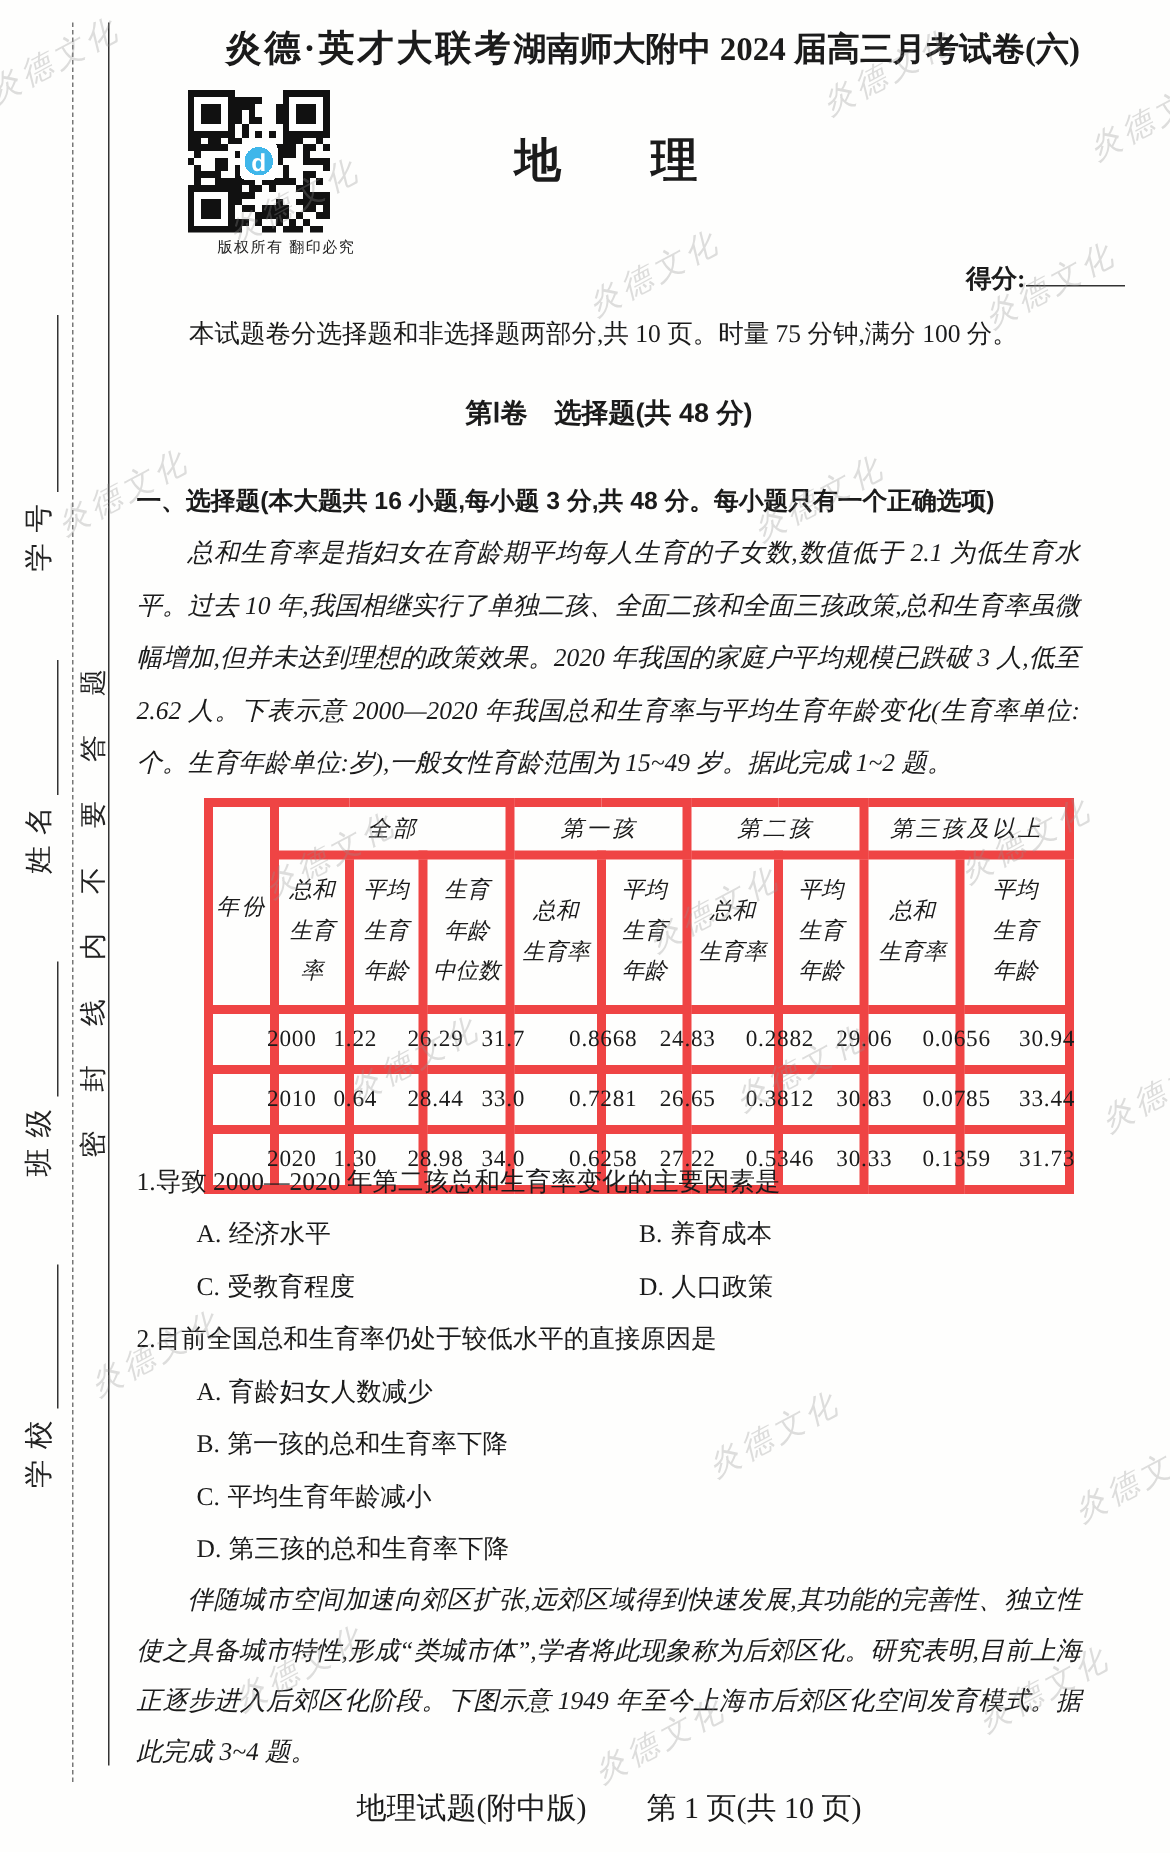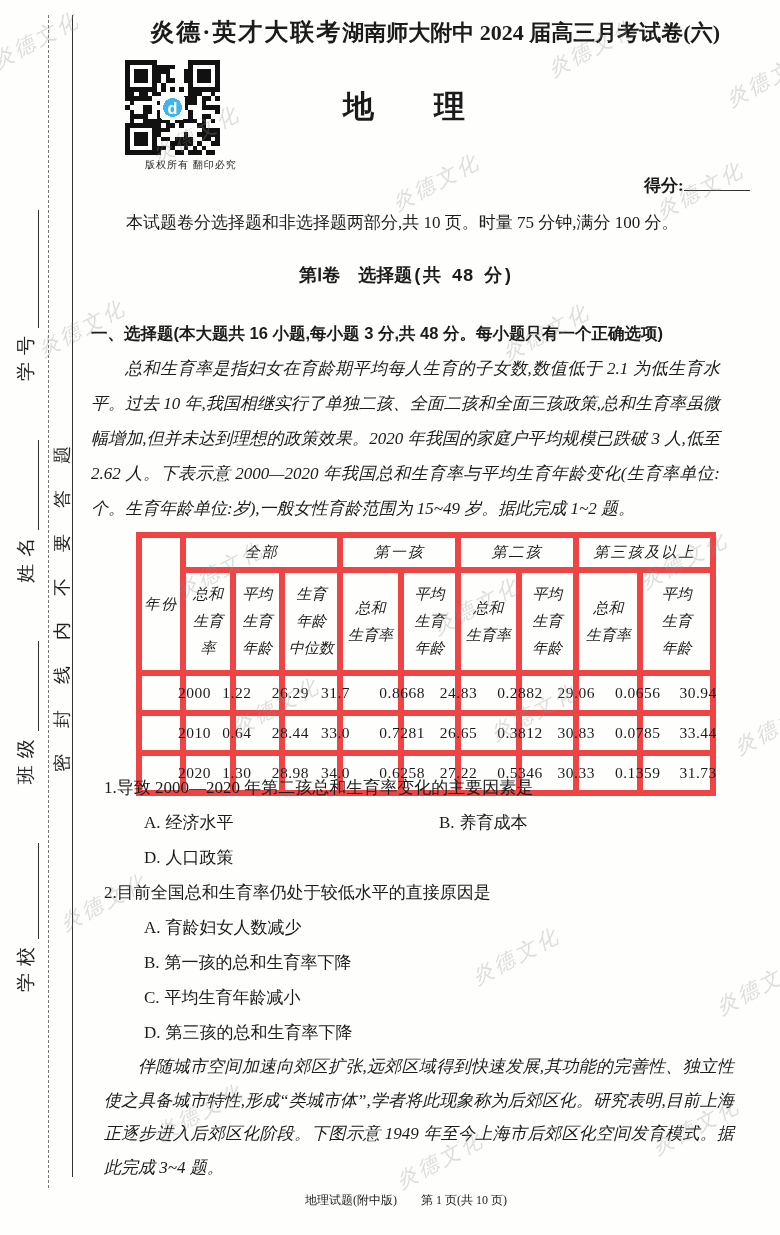--- a/index.html
+++ b/index.html
@@ -31,40 +31,40 @@
   .qr-wrap svg{display:block;width:95px;height:95px;margin:0 auto;}
   .qr-cap{font-size:10px;color:#222;margin-top:3px;letter-spacing:1px;white-space:nowrap;
           font-family:"Liberation Sans","DejaVu Sans",sans-serif;margin-left:24px;}
   .subject{position:absolute;top:86px;left:88px;width:632px;display:flex;justify-content:center;gap:60px;
            font-size:31px;font-weight:900;}
   .score{position:absolute;top:173px;left:644px;font-size:17px;font-weight:bold;white-space:nowrap;}
   .score .blank{display:inline-block;width:66px;height:17px;border-bottom:1.2px solid #333;}
   
   .note{position:absolute;top:211px;left:92px;width:628px;font-size:17px;text-indent:2em;}
   .part-head{position:absolute;top:263px;left:92px;width:628px;text-align:center;font-size:18px;font-weight:bold;
-             font-family:Liberation Mono, monospace;}
+             font-family:Liberation Sans, sans-serif;}
   .sec-head{position:absolute;top:323px;left:91px;width:640px;font-size:16.5px;font-weight:bold;white-space:nowrap;
             font-family:"Liberation Sans","DejaVu Sans",sans-serif;}
   .passage1{position:absolute;top:351px;left:91px;width:629px;font-size:17px;line-height:35px;
             text-align:justify;text-indent:2em;font-style:italic;}
   
   .ftable{position:absolute;top:532px;left:136px;width:580px;border-collapse:collapse;table-layout:fixed;
           text-align:center;border:2px solid #222;}
   .ftable td{border:6px solid #ef4444;padding:0;font-size:15px;vertical-align:middle;}
   .ftable .h1 td{height:29px;font-style:italic;letter-spacing:2px;}
   .ftable .h2 td{height:97px;font-style:italic;white-space:pre-line;line-height:27px;}
   .ftable .dr td{height:34px;font-size:15.5px;letter-spacing:.5px;font-style:normal;padding-left:36px;}
   
-  .qblock{position:absolute;top:770px;left:104px;width:630px;font-size:17px;line-height:35px;}
+  .qblock{position:absolute;top:770px;left:91px;width:630px;font-size:17px;line-height:35px;}
   .opts2{display:grid;grid-template-columns:295px auto;padding-left:40px;}
   .opts1 .opt{padding-left:40px;}
   .opt .txt{margin-left:5px;}
   .passage2{text-indent:2em;text-align:justify;font-style:italic;line-height:33.5px;}
   
-  .footer{position:absolute;top:1192px;left:92px;width:628px;text-align:center;font-size:12px;}
+  .footer{position:absolute;top:1192px;left:92px;width:628px;text-align:center;font-size:20px;}
   .wm{position:absolute;font-size:21px;color:rgba(145,145,145,0.30);transform:rotate(-28deg);
       letter-spacing:3px;font-style:italic;pointer-events:none;white-space:nowrap;}
 </style>
 </head>
 <body>
 
 <div class="page">
 
   <div class="v-dashed"></div>
   <div class="v-solid"></div>
@@ -350,20 +350,23 @@
       <span>1.</span><span class="txt">导致 2000—2020 年第二孩总和生育率变化的主要因素是</span>
     </div>
     <div class="opts2">
       <div class="opt">
         <span>A.</span><span class="txt">经济水平</span>
       </div>
       <div class="opt">
         <span>B.</span><span class="txt">养育成本</span>
       </div>
       <div class="opt">
+        <span>C.</span><span class="txt">受教育程度</span>
+      </div>
+      <div class="opt">
         <span>D.</span><span class="txt">人口政策</span>
       </div>
     </div>
     <div>
       <span>2.</span><span class="txt">目前全国总和生育率仍处于较低水平的直接原因是</span>
     </div>
     <div class="opts1">
       <div class="opt">
         <span>A.</span><span class="txt">育龄妇女人数减少</span>
       </div>

